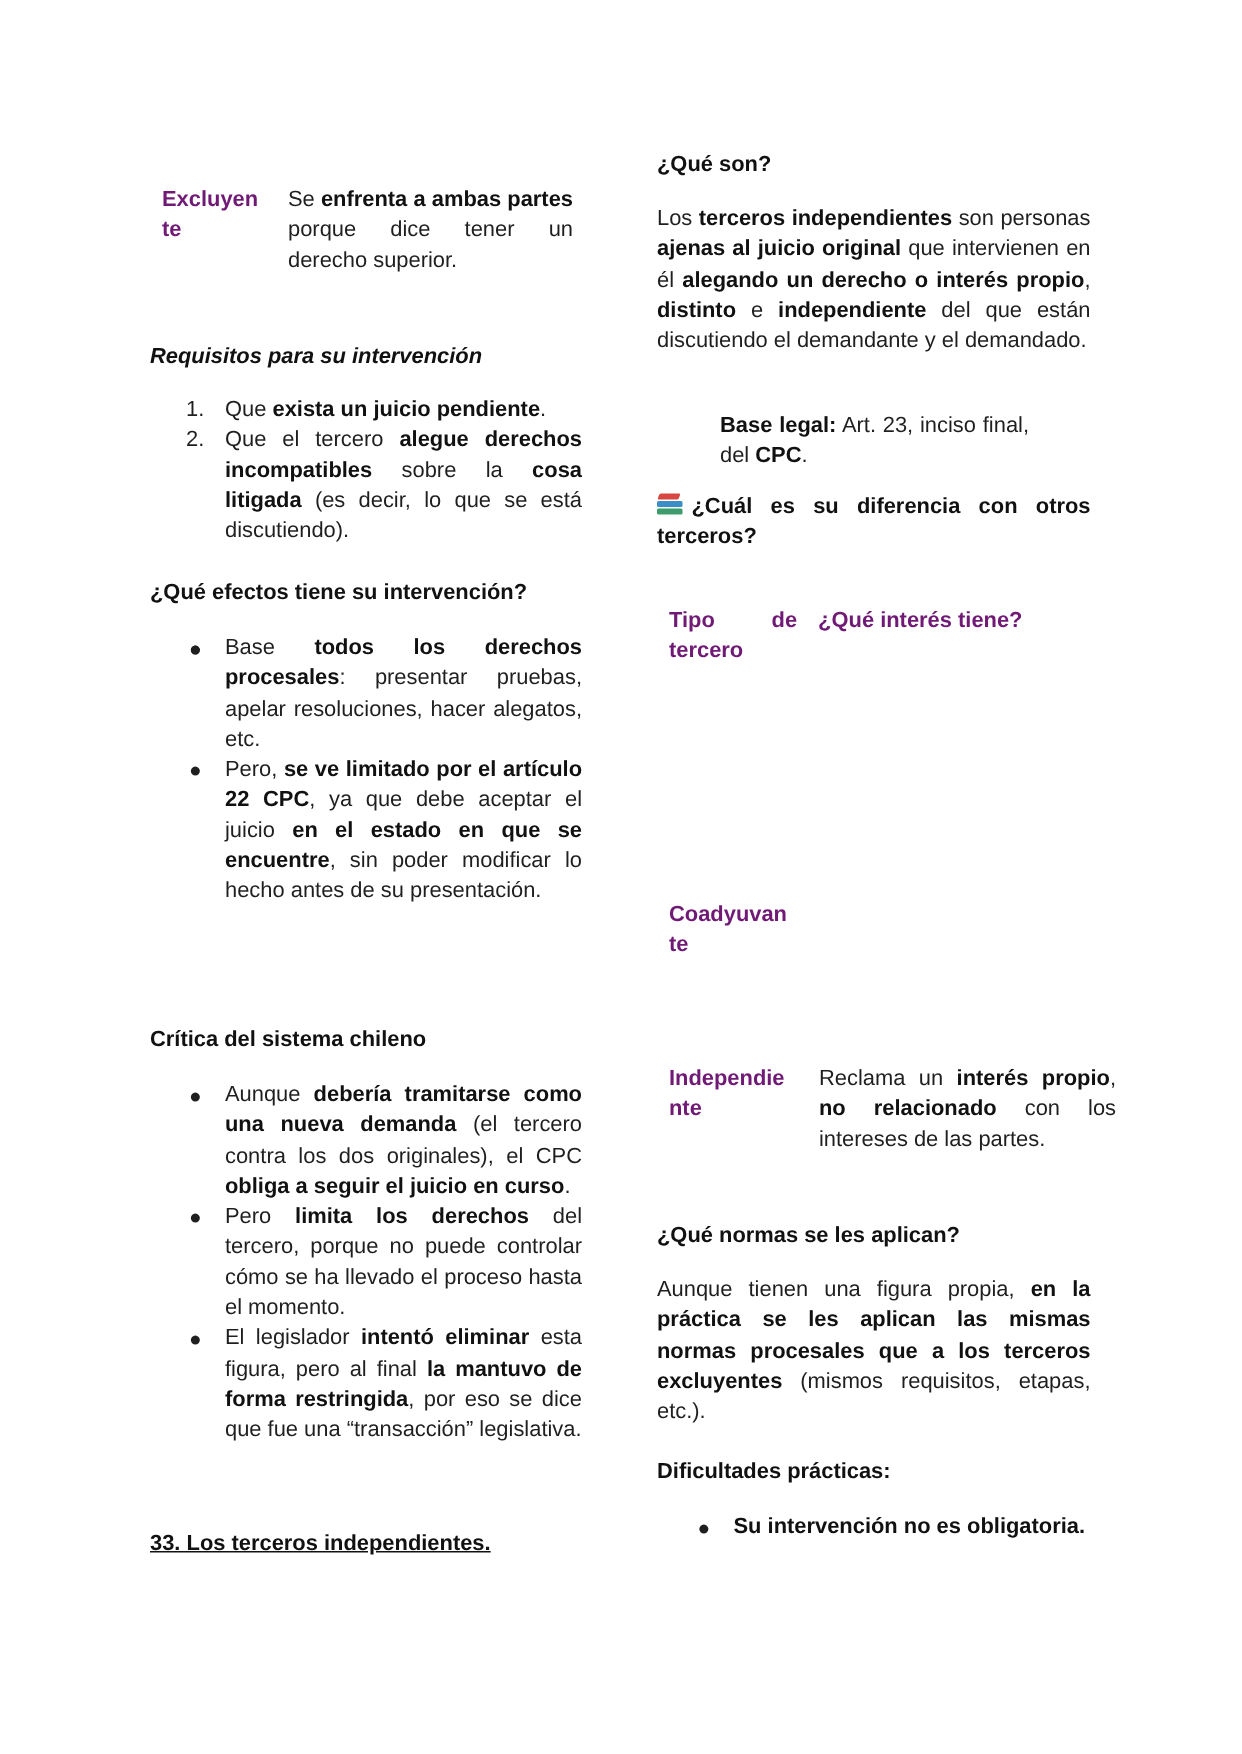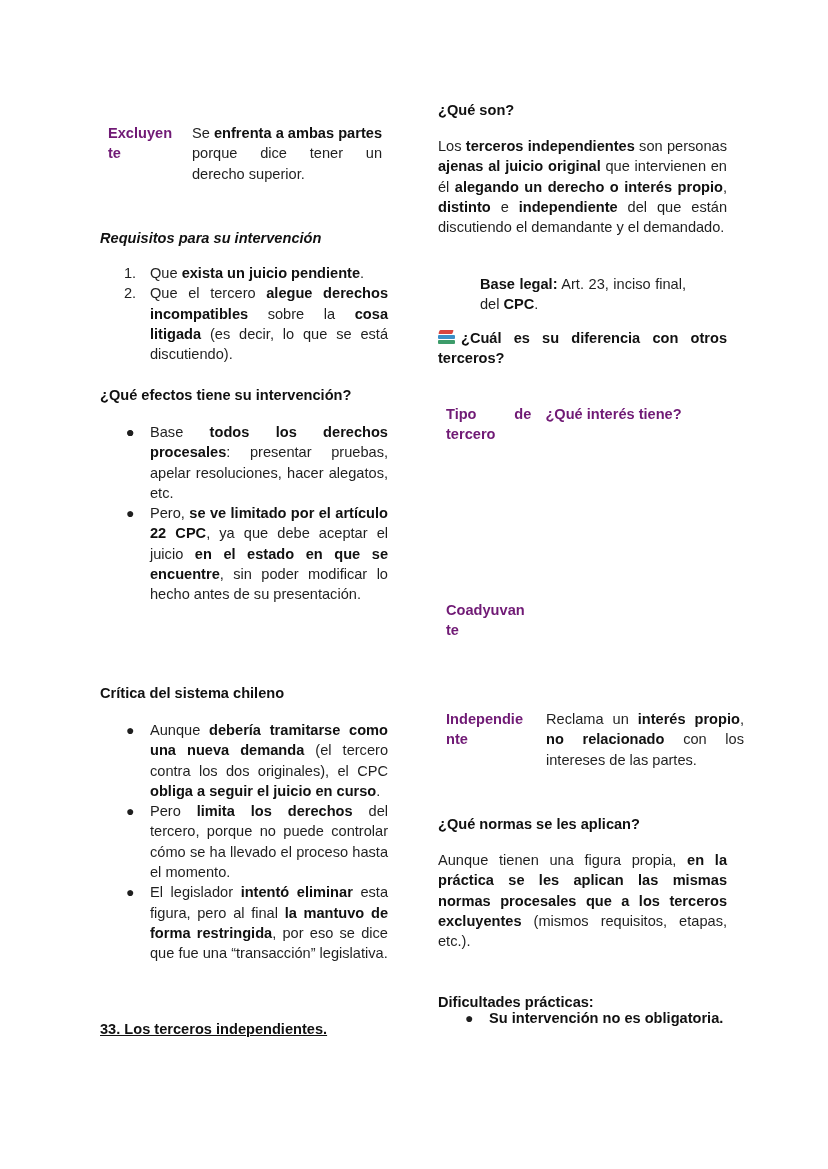--- a/index.html
+++ b/index.html
@@ -99,16 +99,16 @@
       <div>Independie</div>
       <div>nte</div>
     </div>
     <div class="tcell-b" style="width:198px;"><span>Reclama un </span><b>interés propio</b><span>, </span><b>no relacionado</b><span> con los intereses de las partes.</span></div>
   </div>
 </div>
 
 <div class="blk heading" style="left:438px; top:814px;">¿Qué normas se les aplican?</div>
 <div class="blk just" style="left:438px; top:850px; width:289px;"><span>Aunque tienen una figura propia, </span><b>en la práctica se les aplican las mismas normas procesales que a los terceros excluyentes</b><span> (mismos requisitos, etapas, etc.).</span></div>
 
-<div class="blk heading" style="left:438px; top:992px;">Dificultades prácticas:</div>
+<div class="blk heading" style="left:438px; top:971px;">Dificultades prácticas:</div>
 <ul class="list bullets" style="left:489px; top:1008px; width:238px;">
     <li><span class="marker">●</span><span><b>Su intervención no es obligatoria.</b></span></li>
   </ul>
 
 </body></html>

